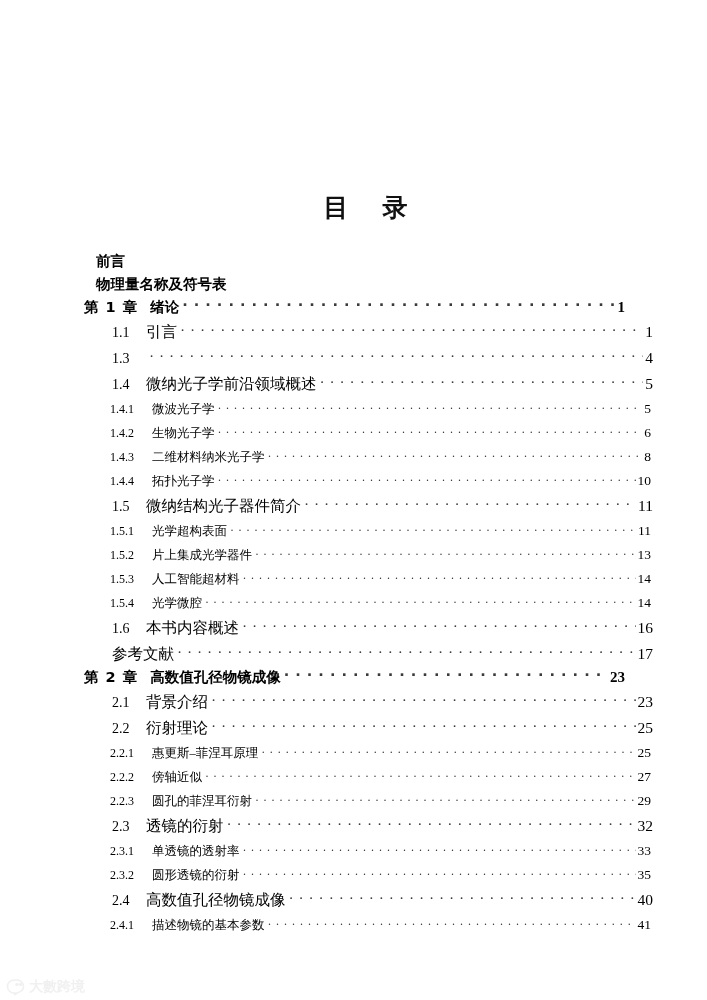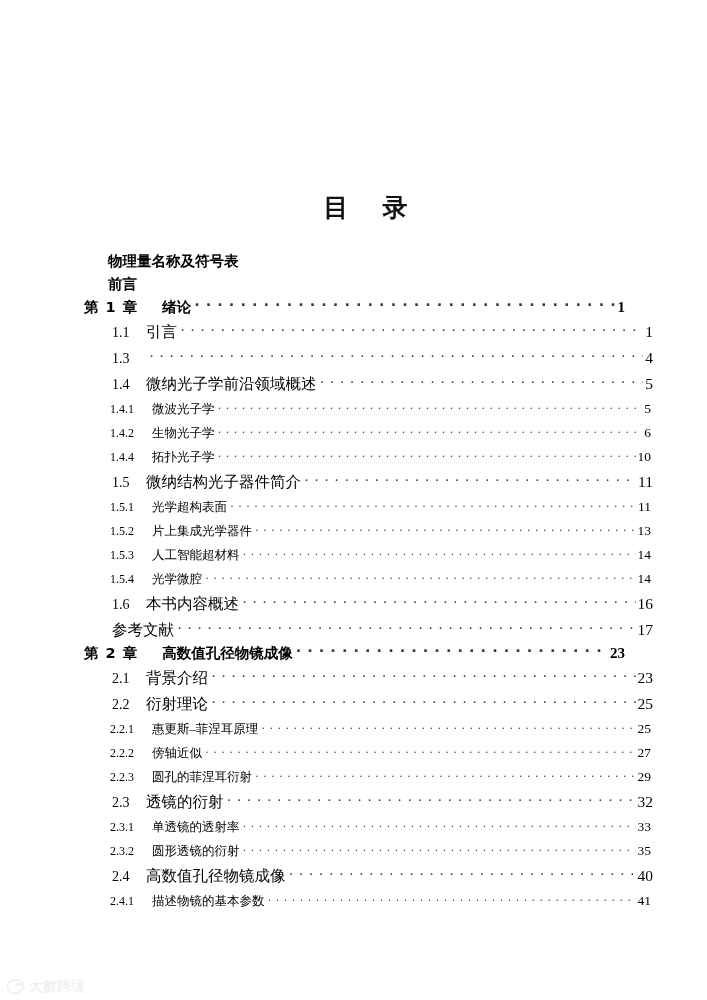--- a/index.html
+++ b/index.html
@@ -78,21 +78,21 @@
   
   .lvl0 {
     font-family: "DejaVu Sans", "Liberation Sans", sans-serif;
     font-weight: bold;
     font-size: 14.5px;
     line-height: 23px;
     margin-left: 0;
   }
   .lvl0 .toc-num {
     letter-spacing: 1px;
-    margin-right: 24px;
+    margin-right: 12px;
   }
   .lvl0 .toc-page { font-size: 15px; font-weight: bold; }
   .lvl0 .toc-leader { position: relative; top: -2px; }
 
   
   .lvl1 {
     font-size: 15.5px;
     line-height: 25px;
     margin-left: 28px;
   }
@@ -141,25 +141,25 @@
   }
 </style>
 </head>
 <body>
 
 <div id="toc-title">目录</div>
 
 <div id="toc-list">
     <div class="toc-row lvl0 plain">
       <span class="toc-num"></span>
-      <span class="toc-label">物理量名称及符号表</span>
+      <span class="toc-label">前言</span>
     </div>
     <div class="toc-row lvl0 plain">
       <span class="toc-num"></span>
-      <span class="toc-label">前言</span>
+      <span class="toc-label">物理量名称及符号表</span>
     </div>
     <div class="toc-row lvl0">
       <span class="toc-num">第 1 章</span>
       <span class="toc-label">绪论</span>
       <span class="toc-leader"></span>
       <span class="toc-page">1</span>
     </div>
     <div class="toc-row lvl1">
       <span class="toc-num">1.1</span>
       <span class="toc-label">引言</span>
@@ -181,20 +181,26 @@
       <span class="toc-num">1.4.1</span>
       <span class="toc-label">微波光子学</span>
       <span class="toc-leader"></span>
       <span class="toc-page">5</span>
     </div>
     <div class="toc-row lvl2">
       <span class="toc-num">1.4.2</span>
       <span class="toc-label">生物光子学</span>
       <span class="toc-leader"></span>
       <span class="toc-page">6</span>
+    </div>
+    <div class="toc-row lvl2">
+      <span class="toc-num">1.4.3</span>
+      <span class="toc-label">二维材料纳米光子学</span>
+      <span class="toc-leader"></span>
+      <span class="toc-page">8</span>
     </div>
     <div class="toc-row lvl2">
       <span class="toc-num">1.4.4</span>
       <span class="toc-label">拓扑光子学</span>
       <span class="toc-leader"></span>
       <span class="toc-page">10</span>
     </div>
     <div class="toc-row lvl1">
       <span class="toc-num">1.5</span>
       <span class="toc-label">微纳结构光子器件简介</span>

